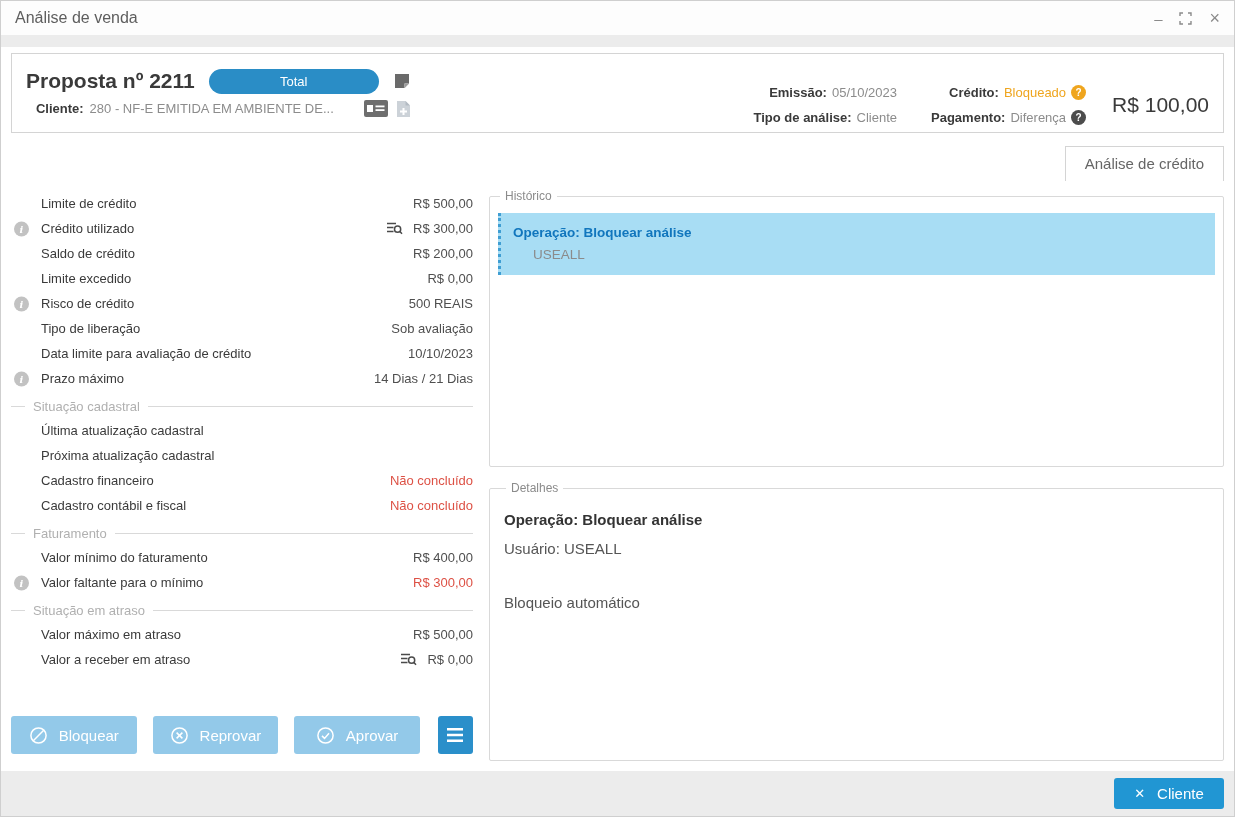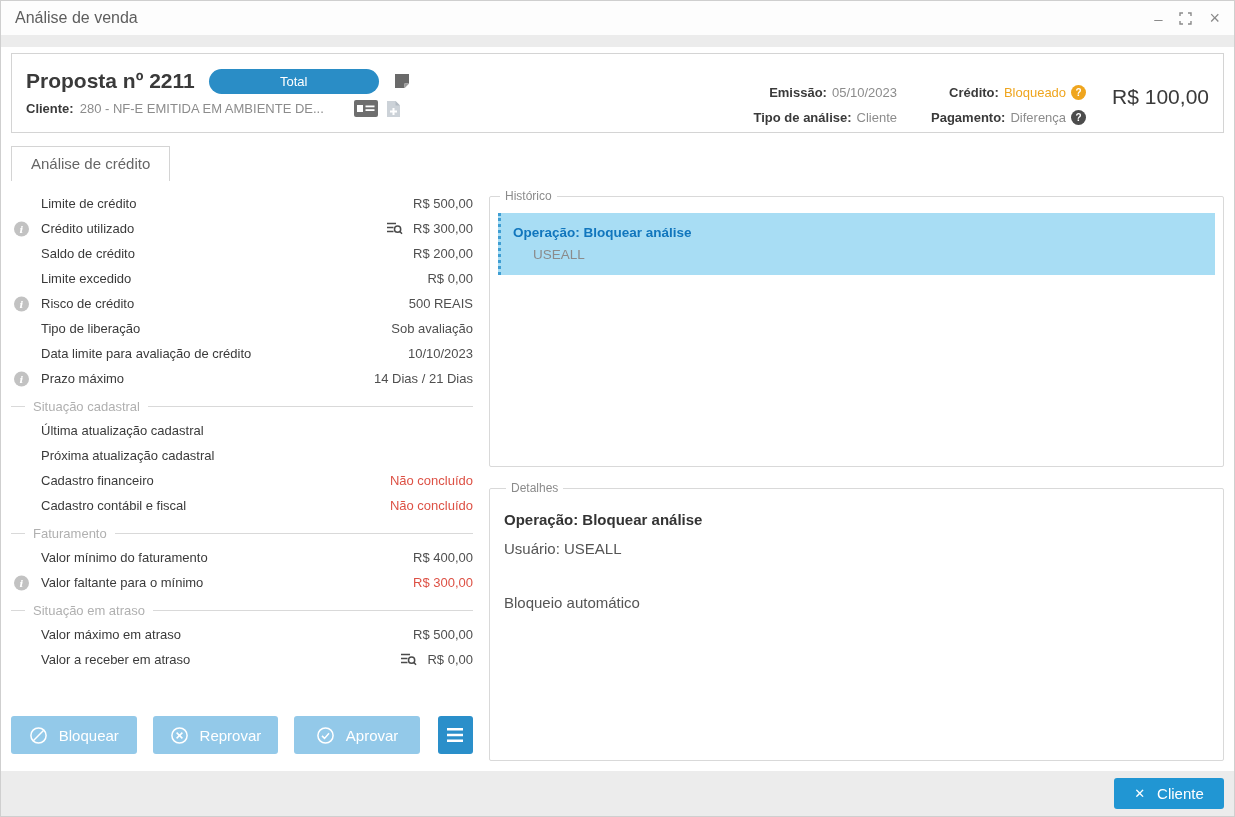--- a/index.html
+++ b/index.html
@@ -20,40 +20,40 @@
   .band { height:12px; background:#ececec; }
 
   
   .header-card { margin:6px 10px 0; height:80px; border:1px solid #d4d4d4; background:#fff;
     display:flex; align-items:center; padding:7px 14px; }
   .header-left { display:flex; flex-direction:column; gap:6px; }
   .title-row { display:flex; align-items:center; gap:14px; }
   .proposal-title { font-size:21px; font-weight:600; color:#3a3a3a; }
   .pill { width:170px; height:25px; border-radius:13px; background:#2a8dc6; color:#ffffff;
     font-size:13px; display:flex; align-items:center; justify-content:center; cursor:pointer; }
-  .client-row { display:flex; align-items:center; gap:6px; font-size:13px; }
+  .client-row { display:flex; align-items:center; gap:6px; font-size:13px;justify-content:flex-end; }
   .client-row .blabel { font-weight:700; color:#3a3a3a; }
   .client-row .muted { color:#8c8c8c; }
   .client-icons { display:flex; align-items:center; gap:8px; margin-left:24px; }
 
-  .header-right { margin-left:auto; display:flex; align-items:flex-start; gap:26px;margin-top:24px; }
+  .header-right { margin-left:auto; display:flex; align-items:center; gap:26px;margin-top:24px; }
   .pairs { display:grid; grid-template-columns:auto auto; column-gap:34px; row-gap:10px;
     justify-items:end; align-items:center; font-size:13px; }
   .pair { display:flex; align-items:center; gap:5px; white-space:nowrap; }
   .pair .plabel { font-weight:700; color:#3a3a3a; }
   .pair .pvalue { color:#8c8c8c; }
   .pair .pvalue.orange { color:#efa51e; }
   .help-badge { width:15px; height:15px; border-radius:50%; color:#fff; font-size:10px; font-weight:700;
     display:inline-flex; align-items:center; justify-content:center; cursor:pointer; }
   .help-badge.orange-bg { background:#efa51e; }
   .help-badge.dark-bg { background:#4c4c4c; }
   .amount { font-size:21px; font-weight:500; color:#3a3a3a; white-space:nowrap; padding-bottom:1px; }
 
   
-  .tab-row { margin:13px 10px 0; }
+  .tab-row { margin:13px 10px 0;text-align:right; }
   .tab { display:inline-block; border:1px solid #d4d4d4; border-bottom:none; background:#fff;
     height:35px; line-height:34px; padding:0 19px; font-size:15px; color:#666; cursor:pointer; }
 
   
   .content { display:flex; padding:0 10px; }
   .left-panel { width:462px; flex:none; padding-top:10px; }
   .credit-row { position:relative; height:25px; display:flex; align-items:center; padding-left:30px; font-size:13px; }
   .credit-row .lbl { color:#3a3a3a; }
   .credit-row .spacer { flex:1; }
   .credit-row .val { color:#4f4f4f; }

